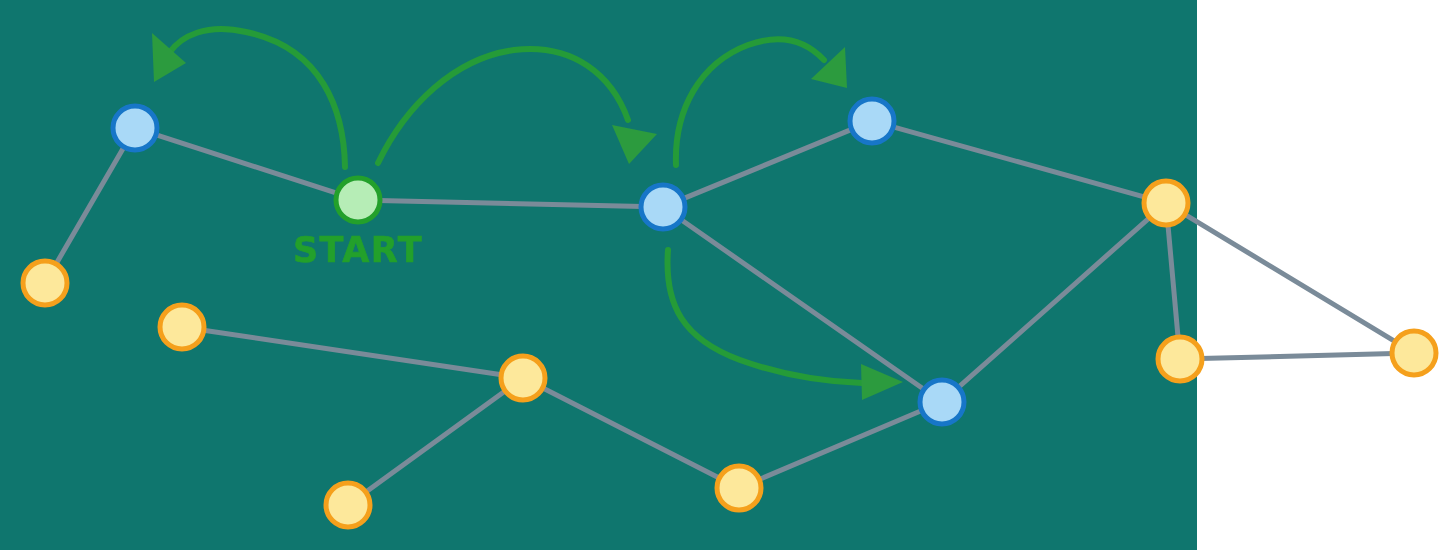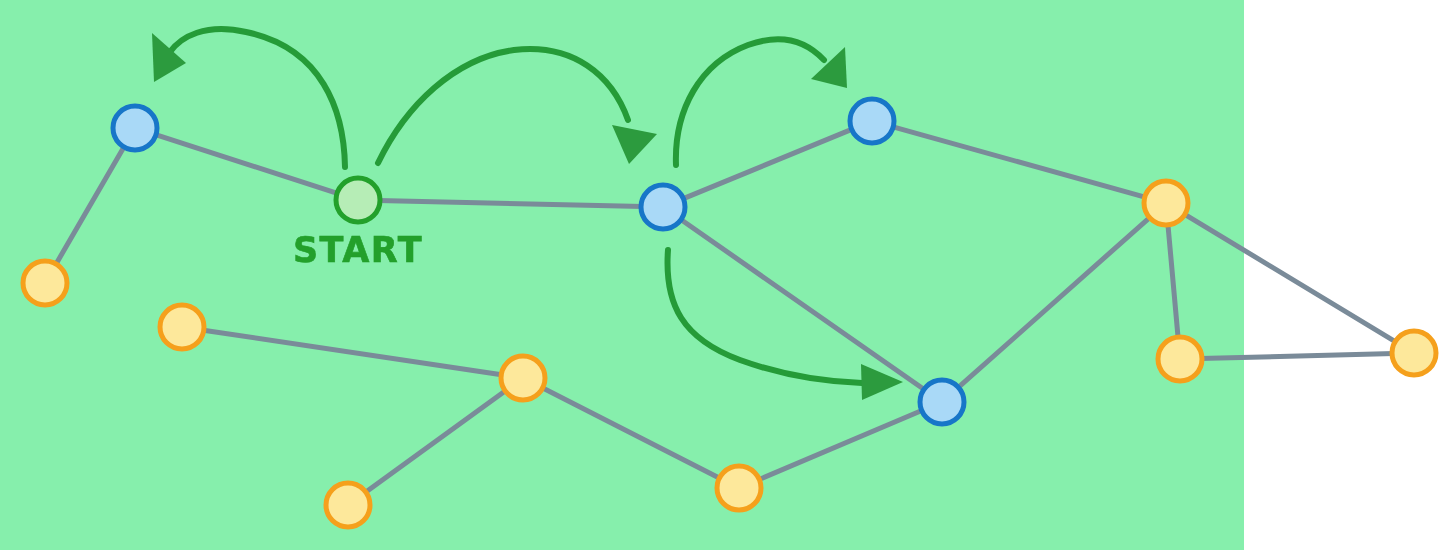--- a/index.html
+++ b/index.html
@@ -12,22 +12,21 @@
     width: 1456px;
     height: 550px;
     font-family: "DejaVu Sans", sans-serif;
     overflow: hidden;
     position: relative;
   }
   #diagram-root {
     position: relative;
     width: 1197px;
     height: 550px;
-    background: #86efac;
-    padding-left: 47px;
+    background: #0f766e;
   }
   #graph-svg {
     position: absolute;
     top: 0;
     left: 0;
     width: 1456px;
     height: 550px;
     display: block;
   }
   .edge-line {

